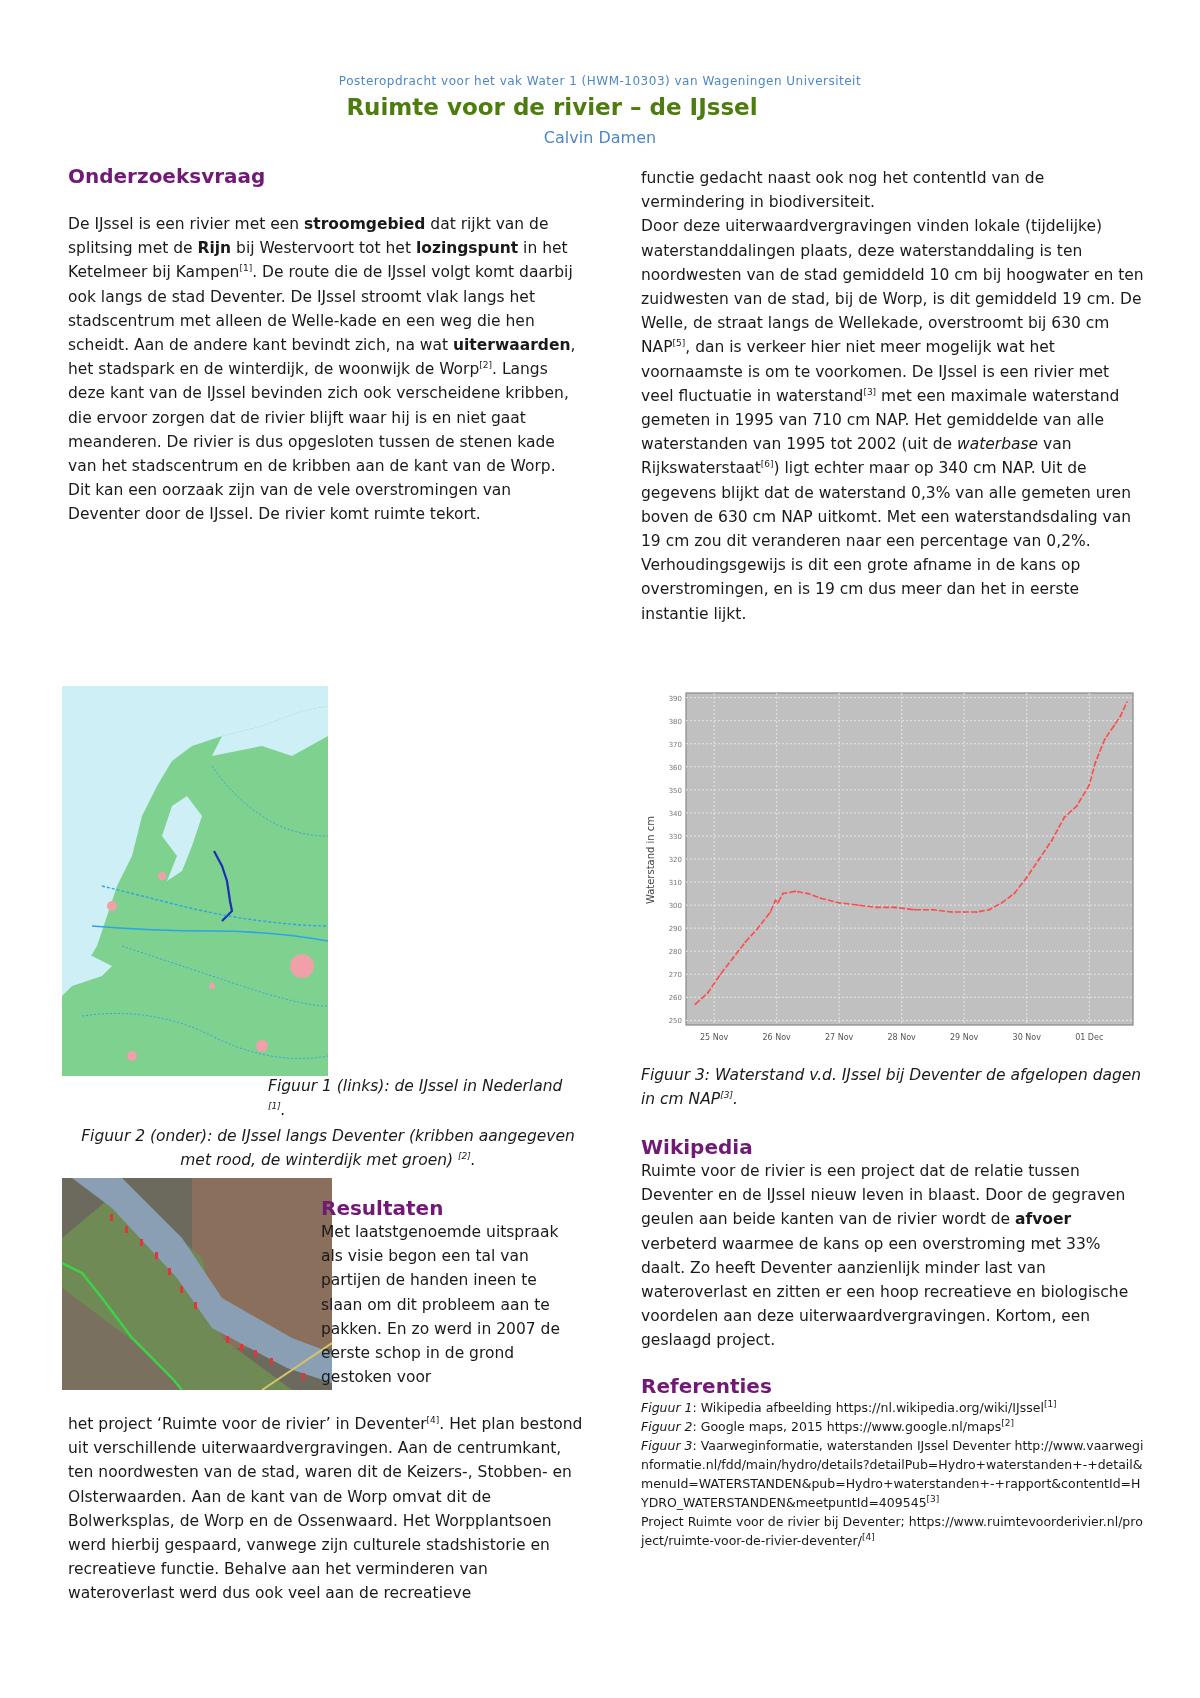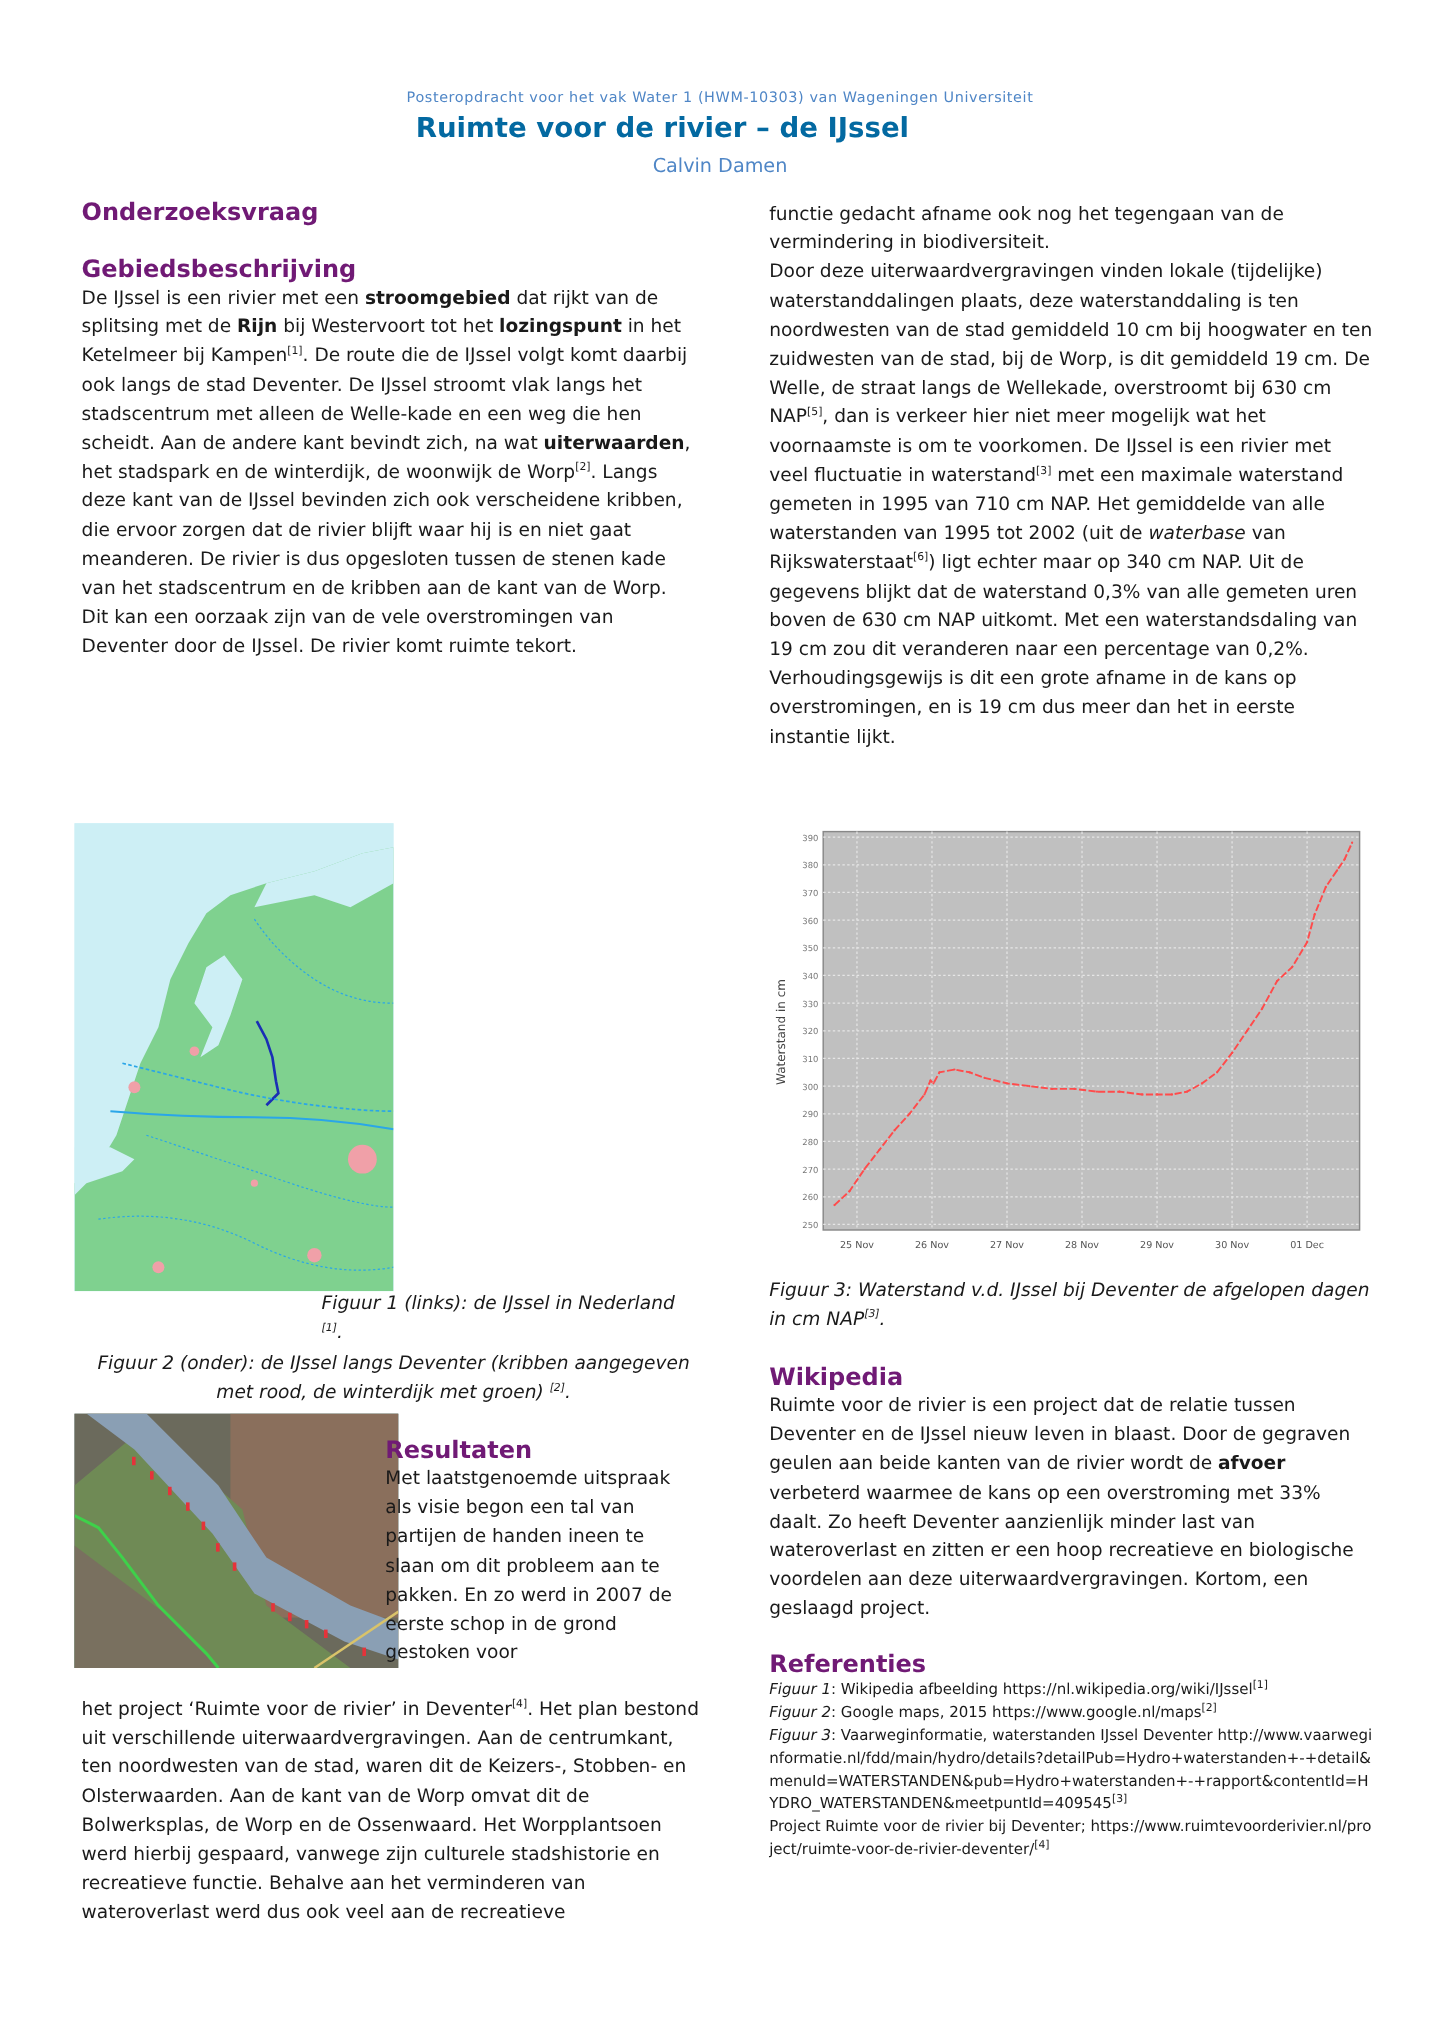--- a/index.html
+++ b/index.html
@@ -1,19 +1,19 @@
 <!DOCTYPE html>
 <html><head>
 <meta charset="utf-8">
 <style>
   html, body { margin:0; padding:0; background:#ffffff; }
   body { width:1200px; height:1698px; position:relative; font-family:"DejaVu Sans", sans-serif; color:#1a1a1a; overflow:hidden; }
   .abs { position:absolute; }
   .subtitle { top:74px; left:0; width:1200px; text-align:center; font-size:12px; color:#4f86c6; letter-spacing:0.5px; }
-  .title { top:94px; left:0; width:1104px; text-align:center; font-size:23px; font-weight:bold; color:#0369a1; }
+  .title { top:94px; left:0; width:1104px; text-align:center; font-size:23px; font-weight:bold; color:#4d7c0f; }
   .author { top:128px; left:0; width:1200px; text-align:center; font-size:16px; color:#4f86c6; }
   h2 { margin:0; font-size:20px; font-weight:bold; color:#701a75; line-height:24px; }
   p { margin:0; font-size:15.5px; line-height:24.2px; }
   .col { position:absolute; }
   b { font-weight:bold; }
   sup { font-size:9px; line-height:0; vertical-align:super; }
   .caption { font-style:italic; font-size:15.5px; line-height:24px; }
   .refs p { font-size:12.5px; line-height:19px; }
   .refs em { font-style:italic; }
   .map { background:#cdeff5; overflow:hidden; }
@@ -23,21 +23,20 @@
 </head>
 <body>
 
 <div class="abs subtitle">Posteropdracht voor het vak Water 1 (HWM-10303) van Wageningen Universiteit</div>
 <div class="abs title">Ruimte voor de rivier – de IJssel</div>
 <div class="abs author">Calvin Damen</div>
 
 <div class="col" style="left:68px; top:164px; width:510px;">
   <h2>Onderzoeksvraag</h2>
   <div style="height:24px"></div>
-  <h2>Gebiedsbeschrijving</h2>
   <p><span>De IJssel is een rivier met een </span><b>stroomgebied</b><span> dat rijkt van de splitsing met de </span><b>Rijn</b><span> bij Westervoort tot het </span><b>lozingspunt</b><span> in het Ketelmeer bij Kampen</span><sup>[1]</sup><span>. De route die de IJssel volgt komt daarbij ook langs de stad Deventer. De IJssel stroomt vlak langs het stadscentrum met alleen de Welle-kade en een weg die hen scheidt. Aan de andere kant bevindt zich, na wat </span><b>uiterwaarden</b><span>, het stadspark en de winterdijk, de woonwijk de Worp</span><sup>[2]</sup><span>. Langs deze kant van de IJssel bevinden zich ook verscheidene kribben, die ervoor zorgen dat de rivier blijft waar hij is en niet gaat meanderen. De rivier is dus opgesloten tussen de stenen kade van het stadscentrum en de kribben aan de kant van de Worp. Dit kan een oorzaak zijn van de vele overstromingen van Deventer door de IJssel. De rivier komt ruimte tekort.</span></p>
 </div>
 
 <div class="abs map" style="left:62px; top:686px; width:266px; height:390px;">
   <svg width="266" height="390" viewBox="0 0 266 390">
     <rect width="266" height="390" fill="#cdeff5"></rect>
     <path d="M0,300 L20,285 L35,260 L45,230 L55,200 L70,170 L80,130 L95,100 L110,75 L130,60 L160,50 L200,40 L240,25 L266,20 L266,390 L0,390 Z" fill="#7fd18f"></path>
     <path d="M110,120 L125,110 L140,130 L130,160 L120,185 L105,195 L115,170 L100,150 Z" fill="#cdeff5"></path>
     <path d="M150,70 L200,60 L230,70 L266,50 L266,20 L240,25 L200,40 L160,50 Z" fill="#cdeff5"></path>
     <path d="M0,270 L30,270 L50,280 L40,290 L10,300 L0,310 Z" fill="#cdeff5"></path>
@@ -87,21 +86,21 @@
 
 <div class="col" style="left:321px; top:1196px; width:255px;">
   <h2>Resultaten</h2>
   <p>Met laatstgenoemde uitspraak als visie begon een tal van partijen de handen ineen te slaan om dit probleem aan te pakken. En zo werd in 2007 de eerste schop in de grond gestoken voor</p>
 </div>
 <div class="col" style="left:68px; top:1412px; width:520px;">
   <p><span>het project ‘Ruimte voor de rivier’ in Deventer</span><sup>[4]</sup><span>. Het plan bestond uit verschillende uiterwaardvergravingen. Aan de centrumkant, ten noordwesten van de stad, waren dit de Keizers-, Stobben- en Olsterwaarden. Aan de kant van de Worp omvat dit de Bolwerksplas, de Worp en de Ossenwaard. Het Worpplantsoen werd hierbij gespaard, vanwege zijn culturele stadshistorie en recreatieve functie. Behalve aan het verminderen van wateroverlast werd dus ook veel aan de recreatieve</span></p>
 </div>
 
 <div class="col" style="left:641px; top:166px; width:505px;">
-  <p>functie gedacht afname ook nog het tegengaan van de vermindering in biodiversiteit.</p>
+  <p>functie gedacht naast ook nog het contentId van de vermindering in biodiversiteit.</p>
   <p><span>Door deze uiterwaardvergravingen vinden lokale (tijdelijke) waterstanddalingen plaats, deze waterstanddaling is ten noordwesten van de stad gemiddeld 10 cm bij hoogwater en ten zuidwesten van de stad, bij de Worp, is dit gemiddeld 19 cm. De Welle, de straat langs de Wellekade, overstroomt bij 630 cm NAP</span><sup>[5]</sup><span>, dan is verkeer hier niet meer mogelijk wat het voornaamste is om te voorkomen. De IJssel is een rivier met veel fluctuatie in waterstand</span><sup>[3]</sup><span> met een maximale waterstand gemeten in 1995 van 710 cm NAP. Het gemiddelde van alle waterstanden van 1995 tot 2002 (uit de </span><i>waterbase</i><span> van Rijkswaterstaat</span><sup>[6]</sup><span>) ligt echter maar op 340 cm NAP. Uit de gegevens blijkt dat de waterstand 0,3% van alle gemeten uren boven de 630 cm NAP uitkomt. Met een waterstandsdaling van 19 cm zou dit veranderen naar een percentage van 0,2%. Verhoudingsgewijs is dit een grote afname in de kans op overstromingen, en is 19 cm dus meer dan het in eerste instantie lijkt.</span></p>
 </div>
 
 <div class="abs chart-frame" style="left:641px; top:690px; width:500px; height:370px;">
   <svg id="chart" width="500" height="370" viewBox="0 0 500 370">
     <rect id="plot-bg" x="45" y="3" width="447" height="332" fill="#c0c0c0" stroke="#888" stroke-width="1.2"></rect>
     <g id="grid">
         <line x1="45" x2="492" y1="330.3888888888889" y2="330.3888888888889" stroke="#e6e6e6" stroke-dasharray="2,2"></line>
         <line x1="45" x2="492" y1="307.3333333333333" y2="307.3333333333333" stroke="#e6e6e6" stroke-dasharray="2,2"></line>
         <line x1="45" x2="492" y1="284.27777777777777" y2="284.27777777777777" stroke="#e6e6e6" stroke-dasharray="2,2"></line>

